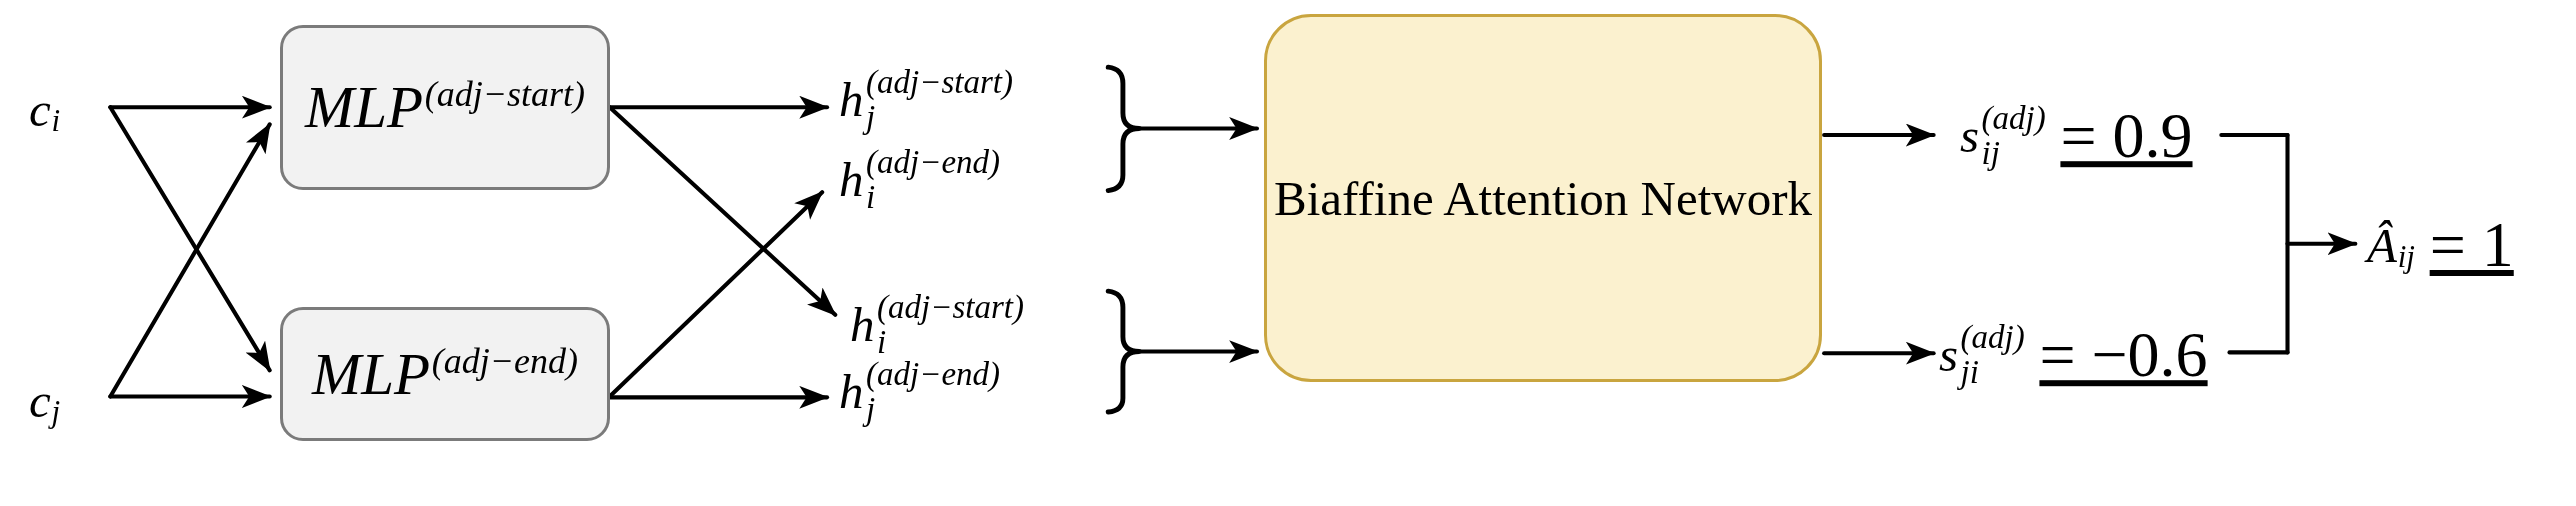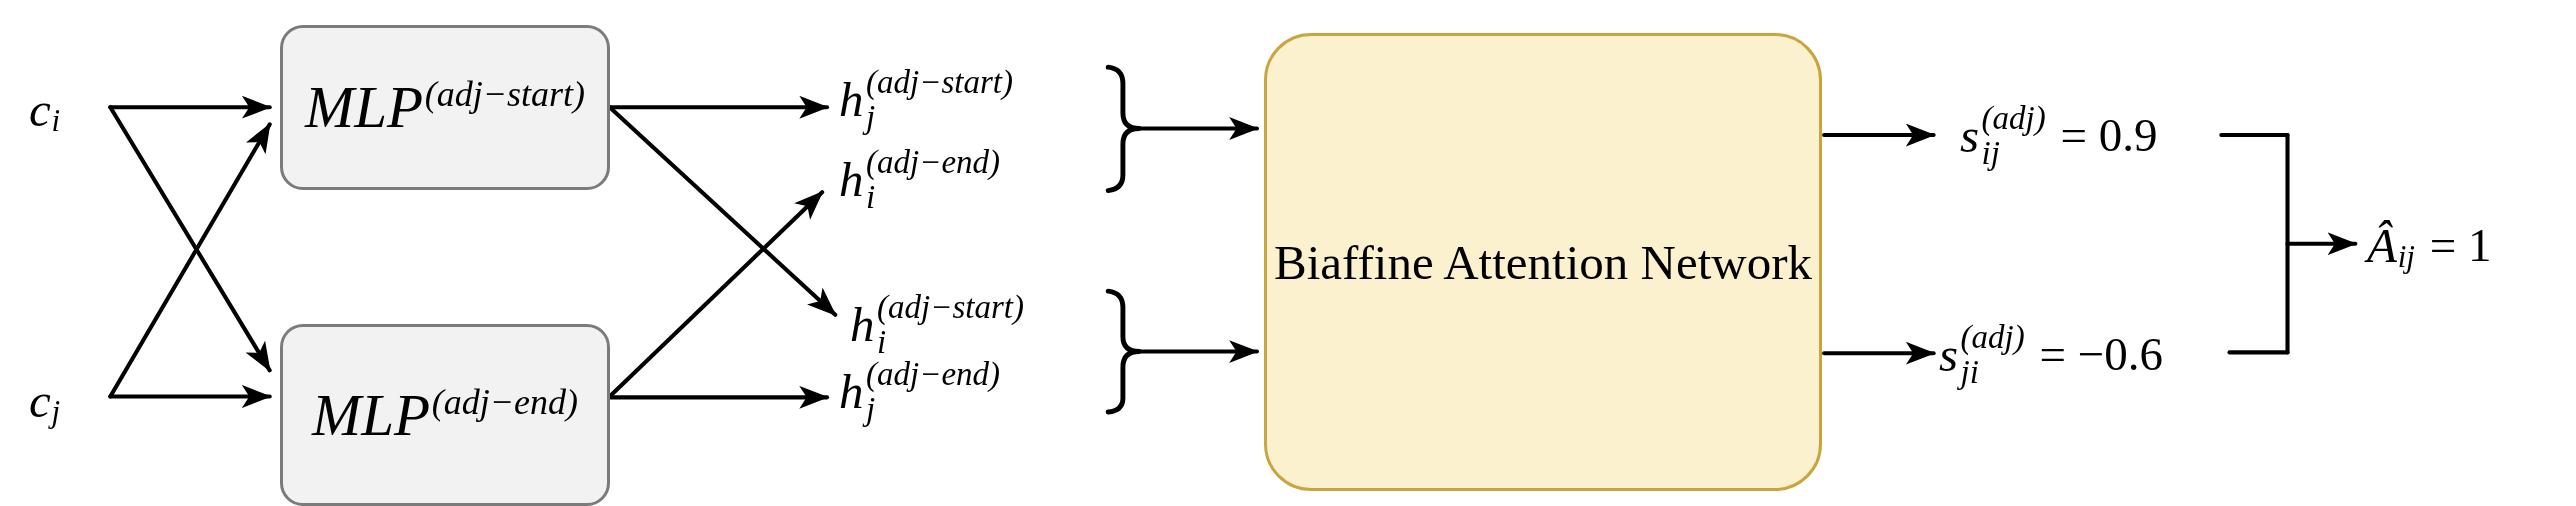--- a/index.html
+++ b/index.html
@@ -54,21 +54,21 @@
   .stack {
     display: inline-flex;
     flex-direction: column;
     align-items: flex-start;
     margin-left: 2.5px;
     line-height: 1;
   }
   .stack .sup { font-size: 33px; }
   .stack .sub { font-size: 33px; margin-top: 1.6px; }
   .csub { font-size: 31px; position: relative; top: 11.4px; margin-left: 0.8px; }
-  .rhs  { font-size: 47px; font-style: normal; margin-left: 14.7px; }
+  .rhs  { font-size: 64px; font-style: normal; margin-left: 14.7px; text-decoration: underline; }
 </style>
 </head>
 <body>
 
 <div class="canvas">
 
   <svg class="wires" width="2576" height="507" viewBox="0 0 3152 620">
     <defs>
       <marker id="ah" markerUnits="userSpaceOnUse" markerWidth="40" markerHeight="30" refX="34" refY="14" orient="auto">
         <path class="ahead" d="M0,0 L36,14 L0,28 L9,14 Z"></path>
@@ -107,21 +107,21 @@
   <div class="mathlabel" style="left:29px; top:400px">
     <span class="base v">c</span>
       <span class="csub v">j</span>
   </div>
 
   <div class="box mlp-box" style="left:280px; top:24.5px; width:330px; height:165px">
     <div class="mlp-label">
       <span class="v">MLP</span><span class="msup v">(adj−start)</span>
     </div>
   </div>
-  <div class="box mlp-box" style="left:280px; top:324px; width:330px; height:182px">
+  <div class="box mlp-box" style="left:280px; top:307px; width:330px; height:134px">
     <div class="mlp-label">
       <span class="v">MLP</span><span class="msup v">(adj−end)</span>
     </div>
   </div>
 
   <div class="mathlabel" style="left:839px; top:100px">
     <span class="base v">h</span>
     <span class="stack">
       <span class="sup v">(adj−start)</span>
       <span class="sub v">j</span>
@@ -142,21 +142,21 @@
     </span>
   </div>
   <div class="mathlabel" style="left:839px; top:392px">
     <span class="base v">h</span>
     <span class="stack">
       <span class="sup v">(adj−end)</span>
       <span class="sub v">j</span>
     </span>
   </div>
 
-  <div class="box network-box" style="left:1264px; top:33px; width:558px; height:458px">
+  <div class="box network-box" style="left:1264px; top:14px; width:558px; height:368px">
     <div class="network-label">Biaffine Attention Network</div>
   </div>
 
   <div class="mathlabel" style="left:1960px; top:136px">
     <span class="base v">s</span>
     <span class="stack">
       <span class="sup v">(adj)</span>
       <span class="sub v">ij</span>
     </span>
     <span class="rhs">= 0.9</span>

